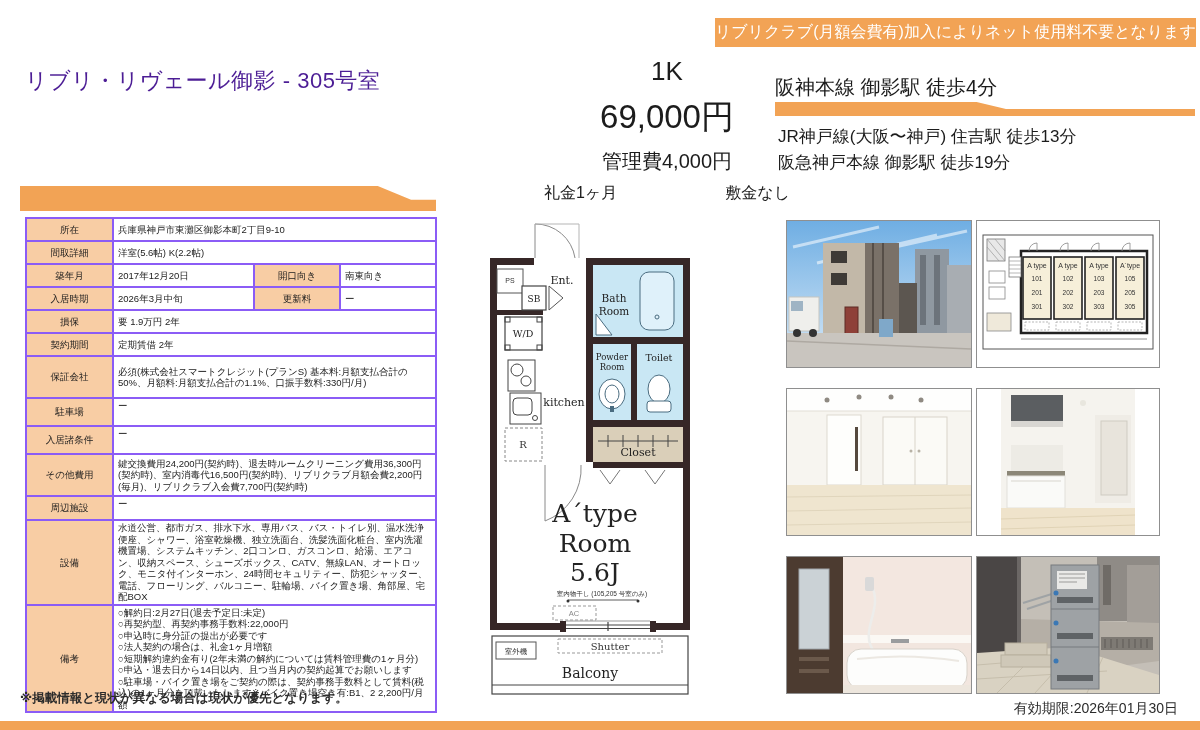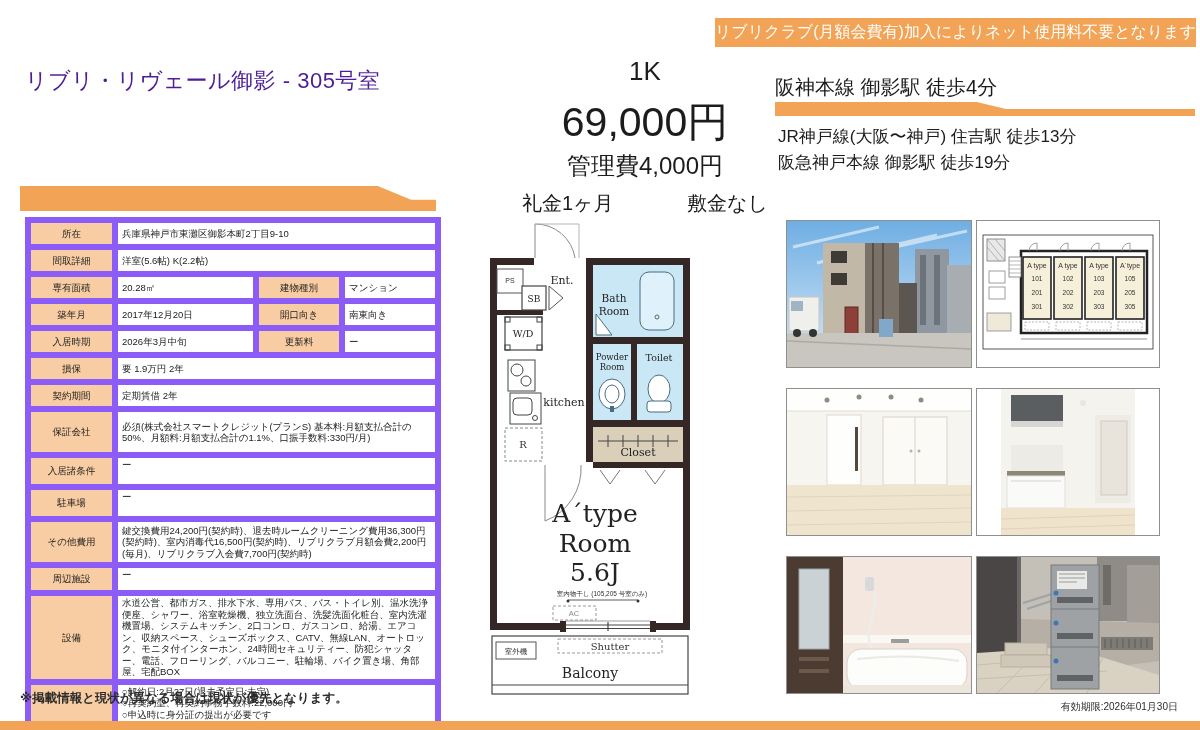--- a/index.html
+++ b/index.html
@@ -22,41 +22,41 @@
     left:20px;top:60px;width:505px;margin:5px;
     font-size:22px;font-weight:400;line-height:1.42;color:#4c1d95;letter-spacing:.5px;
   }
   .ribbon{background:#F2A355;}
   .ribbon-title{
     left:20px;top:186px;width:416px;height:25px;
     clip-path:polygon(0 0,86% 0,94% 55%,100% 55%,100% 100%,0 100%);
   }
 
   
-  .price-block{left:518px;top:56px;width:254px;text-align:center;}
+  .price-block{left:540px;top:56px;width:254px;text-align:center;}
   .pb-layout{font-size:26px;}
-  .pb-rent{font-size:41px;margin-top:8px;}
-  .pb-mfee{font-size:24px;margin-top:0;}
-  .pb-fees{display:flex;justify-content:space-between;font-size:20px;margin-top:8px;padding:0 4px;}
+  .pb-rent{font-size:33px;margin-top:8px;}
+  .pb-mfee{font-size:20px;margin-top:8px;}
+  .pb-fees{display:flex;justify-content:space-between;font-size:16px;margin-top:8px;padding:0 4px;}
 
   
   .access-main{left:775px;top:74px;font-size:20px;white-space:nowrap;}
   .ribbon-access{
     left:775px;top:102px;width:420px;height:14px;
     clip-path:polygon(0 0,48% 0,55% 50%,100% 50%,100% 100%,0 100%);
   }
   .access-sub{left:778px;top:124px;font-size:17px;line-height:1.55;white-space:nowrap;}
 
   
   .ptable{
     left:25px;top:217px;width:410px;
     border-collapse:collapse;table-layout:fixed;
     font-size:9.5px;line-height:11.5px;border:2px solid #3a3a3a;
   }
-  .ptable th,.ptable td{border:6px solid #8b5cf6;vertical-align:middle;overflow:hidden;}
+  .ptable th,.ptable td{border:2px solid #8b5cf6;vertical-align:middle;overflow:hidden;}
   .ptable th{background:#F8CDA4;font-weight:400;text-align:center;padding:1px 2px;}
   .ptable td{text-align:left;padding:1px 4px;}
   .rs th,.rs td{height:19px;}
   .rm th,.rm td{height:24px;}
   .pre{white-space:pre-line;}
 
   
   .floorplan{left:486px;top:222px;width:222px;height:478px;}
   .fp-serif{font-family:"DejaVu Serif","Liberation Serif",serif;}
 
@@ -65,21 +65,21 @@
   .photo svg{display:block;}
   .ph1{left:786px;top:220px;width:184px;height:146px;}
   .ph2{left:976px;top:220px;width:182px;height:146px;}
   .ph3{left:786px;top:388px;width:184px;height:146px;}
   .ph4{left:976px;top:388px;width:182px;height:146px;}
   .ph5{left:786px;top:556px;width:184px;height:136px;}
   .ph6{left:976px;top:556px;width:182px;height:136px;}
 
   
   .footer-disclaimer{left:20px;top:690px;font-size:12.5px;font-weight:bold;color:#2b2b2b;}
-  .footer-expiry{right:22px;top:700px;font-size:10px;color:#2b2b2b;}
+  .footer-expiry{right:22px;top:700px;font-size:14px;color:#2b2b2b;}
   .bottom-bar{left:0;top:721px;width:1200px;height:9px;background:#F2A355;}
 </style>
 </head>
 <body>
 
 <div class="abs banner-top">
   <span>リブリクラブ(月額会費有)加入によりネット使用料不要となります</span>
 </div>
 
 <h1 class="abs page-title">リブリ・リヴェール御影 - 305号室</h1>
@@ -112,26 +112,20 @@
   <tbody>
       <tr class="rs">
     <th>所在</th>
     <td colspan="3">兵庫県神戸市東灘区御影本町2丁目9-10</td>
   </tr>
   <tr class="rs">
     <th>間取詳細</th>
     <td colspan="3">洋室(5.6帖) K(2.2帖)</td>
   </tr>
   <tr class="rs">
-    <th>専有面積</th>
-    <td>20.28㎡</td>
-    <th>建物種別</th>
-    <td>マンション</td>
-  </tr>
-  <tr class="rs">
     <th>築年月</th>
     <td>2017年12月20日</td>
     <th>開口向き</th>
     <td>南東向き</td>
   </tr>
   <tr class="rs">
     <th>入居時期</th>
     <td>2026年3月中旬</td>
     <th>更新料</th>
     <td>ー</td>
@@ -142,25 +136,25 @@
   </tr>
   <tr class="rs">
     <th>契約期間</th>
     <td colspan="3">定期賃借 2年</td>
   </tr>
   <tr>
     <th style="height:38px">保証会社</th>
     <td colspan="3">必須(株式会社スマートクレジット(プランS) 基本料:月額支払合計の50%、月額料:月額支払合計の1.1%、口振手数料:330円/月)</td>
   </tr>
   <tr class="rm">
+    <th>駐車場</th>
+    <td colspan="3" style="vertical-align:top">ー</td>
+  </tr>
+  <tr class="rm">
     <th>入居諸条件</th>
-    <td colspan="3" style="vertical-align:top">ー</td>
-  </tr>
-  <tr class="rm">
-    <th>駐車場</th>
     <td colspan="3" style="vertical-align:top">ー</td>
   </tr>
   <tr>
     <th style="height:38px">その他費用</th>
     <td colspan="3">鍵交換費用24,200円(契約時)、退去時ルームクリーニング費用36,300円(契約時)、室内消毒代16,500円(契約時)、リブリクラブ月額会費2,200円(毎月)、リブリクラブ入会費7,700円(契約時)</td>
   </tr>
   <tr>
     <th style="height:20px">周辺施設</th>
     <td colspan="3" style="vertical-align:top">ー</td>
   </tr>

